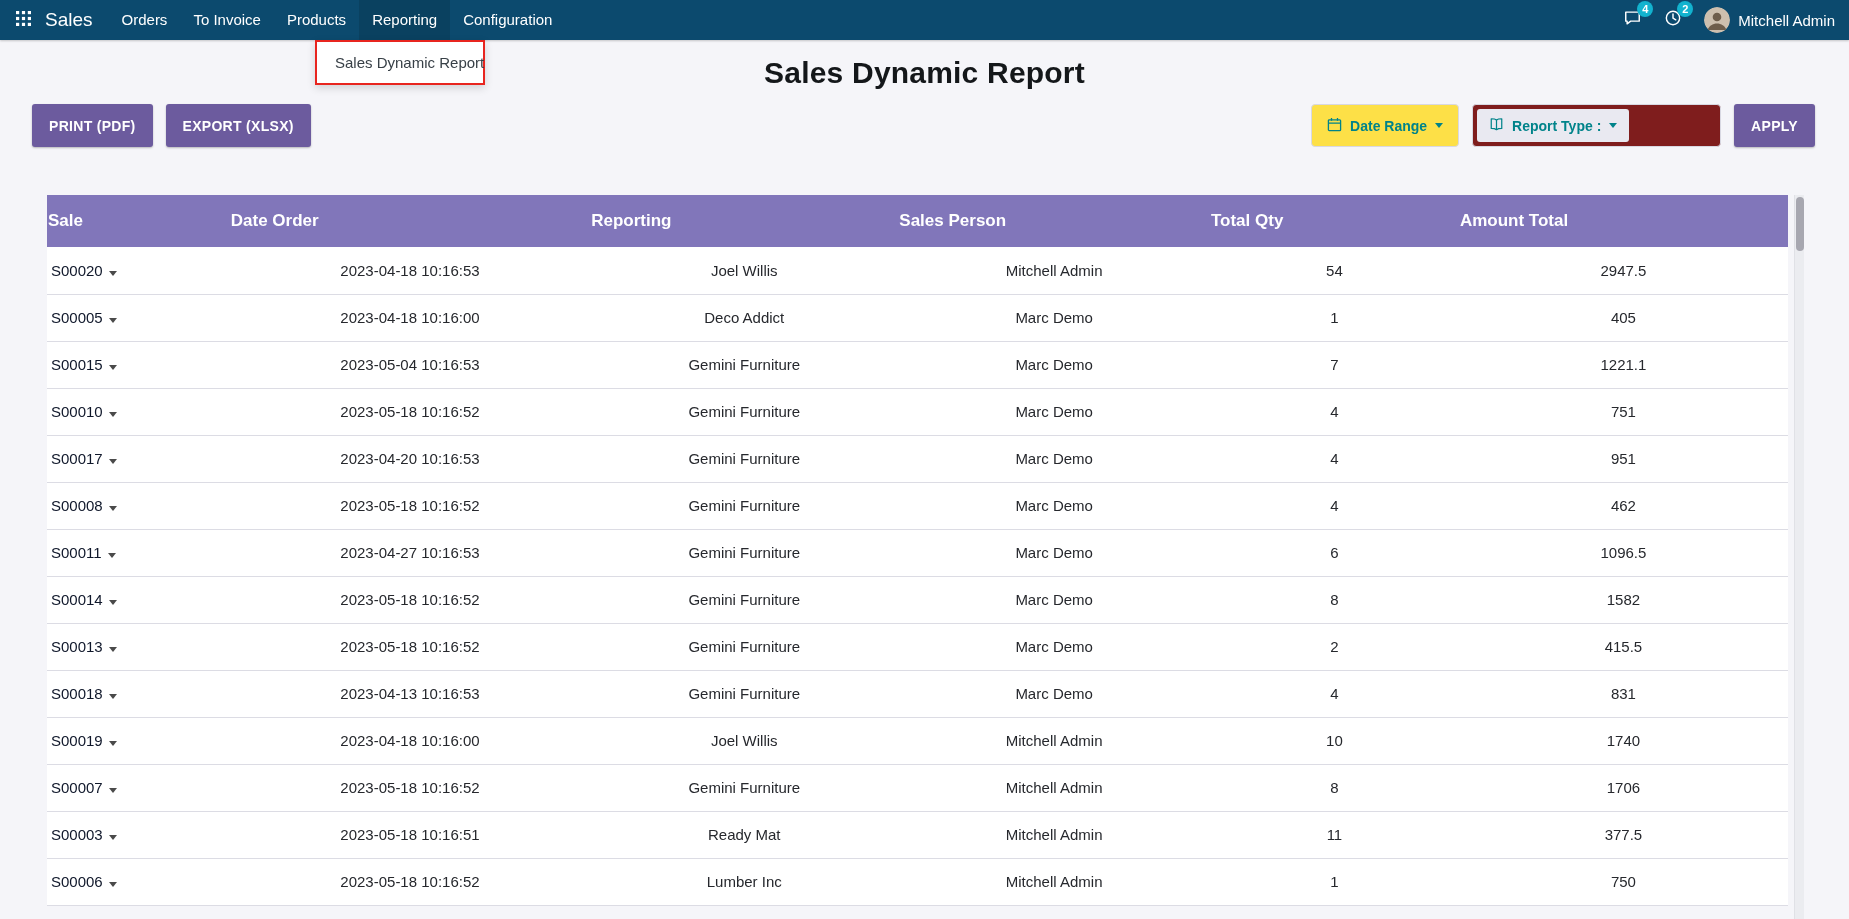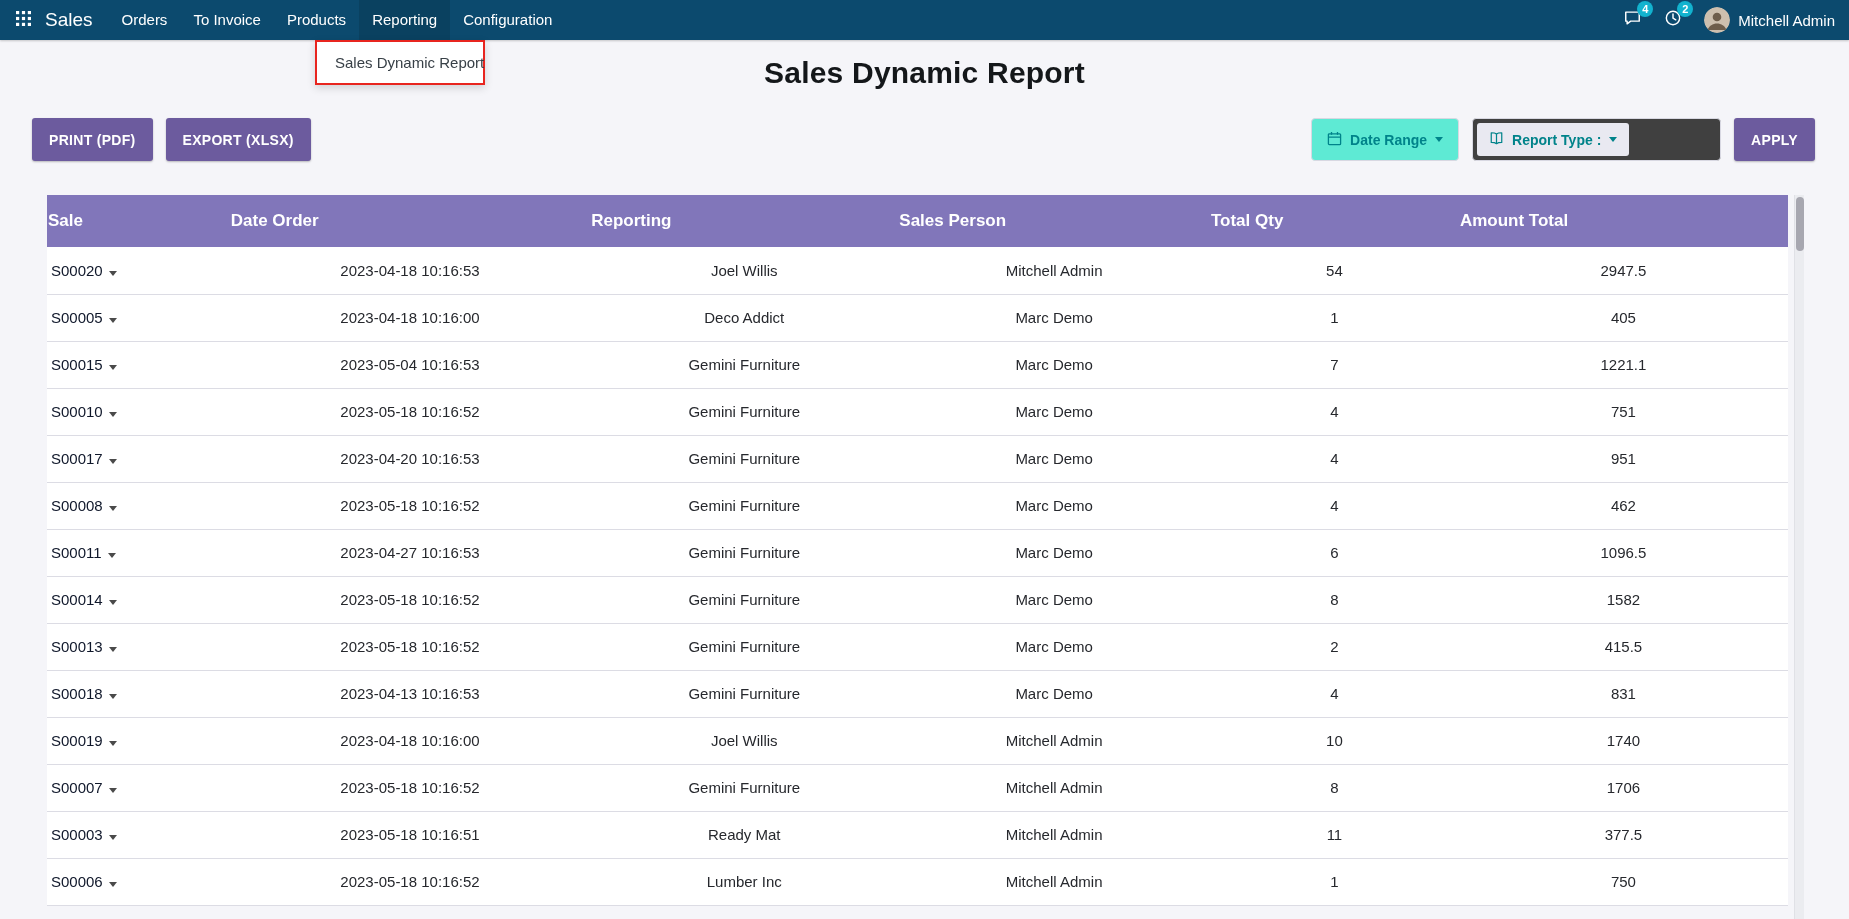--- a/index.html
+++ b/index.html
@@ -58,43 +58,43 @@
   
   .page-title {
     position: absolute; top: 56px; left: 0; width: 100%;
     text-align: center; margin: 0;
     font-size: 30px; font-weight: 700; color: #14171a;
     letter-spacing: .2px;
   }
 
   
   .toolbar {
-    position: absolute; top: 118px; left: 32px; right: 34px; height: 43px;
+    position: absolute; top: 104px; left: 32px; right: 34px; height: 43px;
     display: flex; justify-content: space-between; align-items: flex-start; gap: 29px;
   }
   .toolbar-left { display: flex; gap: 13px; }
   .btn-primary {
     background: #6c5b9e; color: #fff;
     border: none; border-radius: 3px;
     height: 43px; padding: 0 17px;
     font-size: 14px; font-weight: 700; letter-spacing: .3px;
     font-family: inherit; cursor: pointer;
     box-shadow: 0 1px 2px rgba(0,0,0,.25);
   }
   .toolbar-right { display: flex; align-items: center; gap: 13px; }
   .btn-outline {
-    background: #5eead4; border: 1px solid #d8d8e2; border-radius: 4px;
+    background: #fde047; border: 1px solid #d8d8e2; border-radius: 4px;
     height: 43px; padding: 0 15px;
     display: flex; align-items: center; gap: 8px;
     color: #00838a; font-size: 14px; font-weight: 700;
     font-family: inherit; cursor: pointer;
   }
   .report-type-group {
     width: 249px; height: 43px;
-    background: #404040; border: 1px solid #d8d8e2; border-radius: 4px;
+    background: #7f1d1d; border: 1px solid #d8d8e2; border-radius: 4px;
     display: flex; align-items: center; padding: 4px;
   }
   .report-type-chip {
     background: #e9e9f1; border: none; border-radius: 3px;
     height: 33px; padding: 0 12px;
     display: flex; align-items: center; gap: 8px;
     color: #00838a; font-size: 14px; font-weight: 700;
     font-family: inherit; cursor: pointer;
   }
   .caret {

